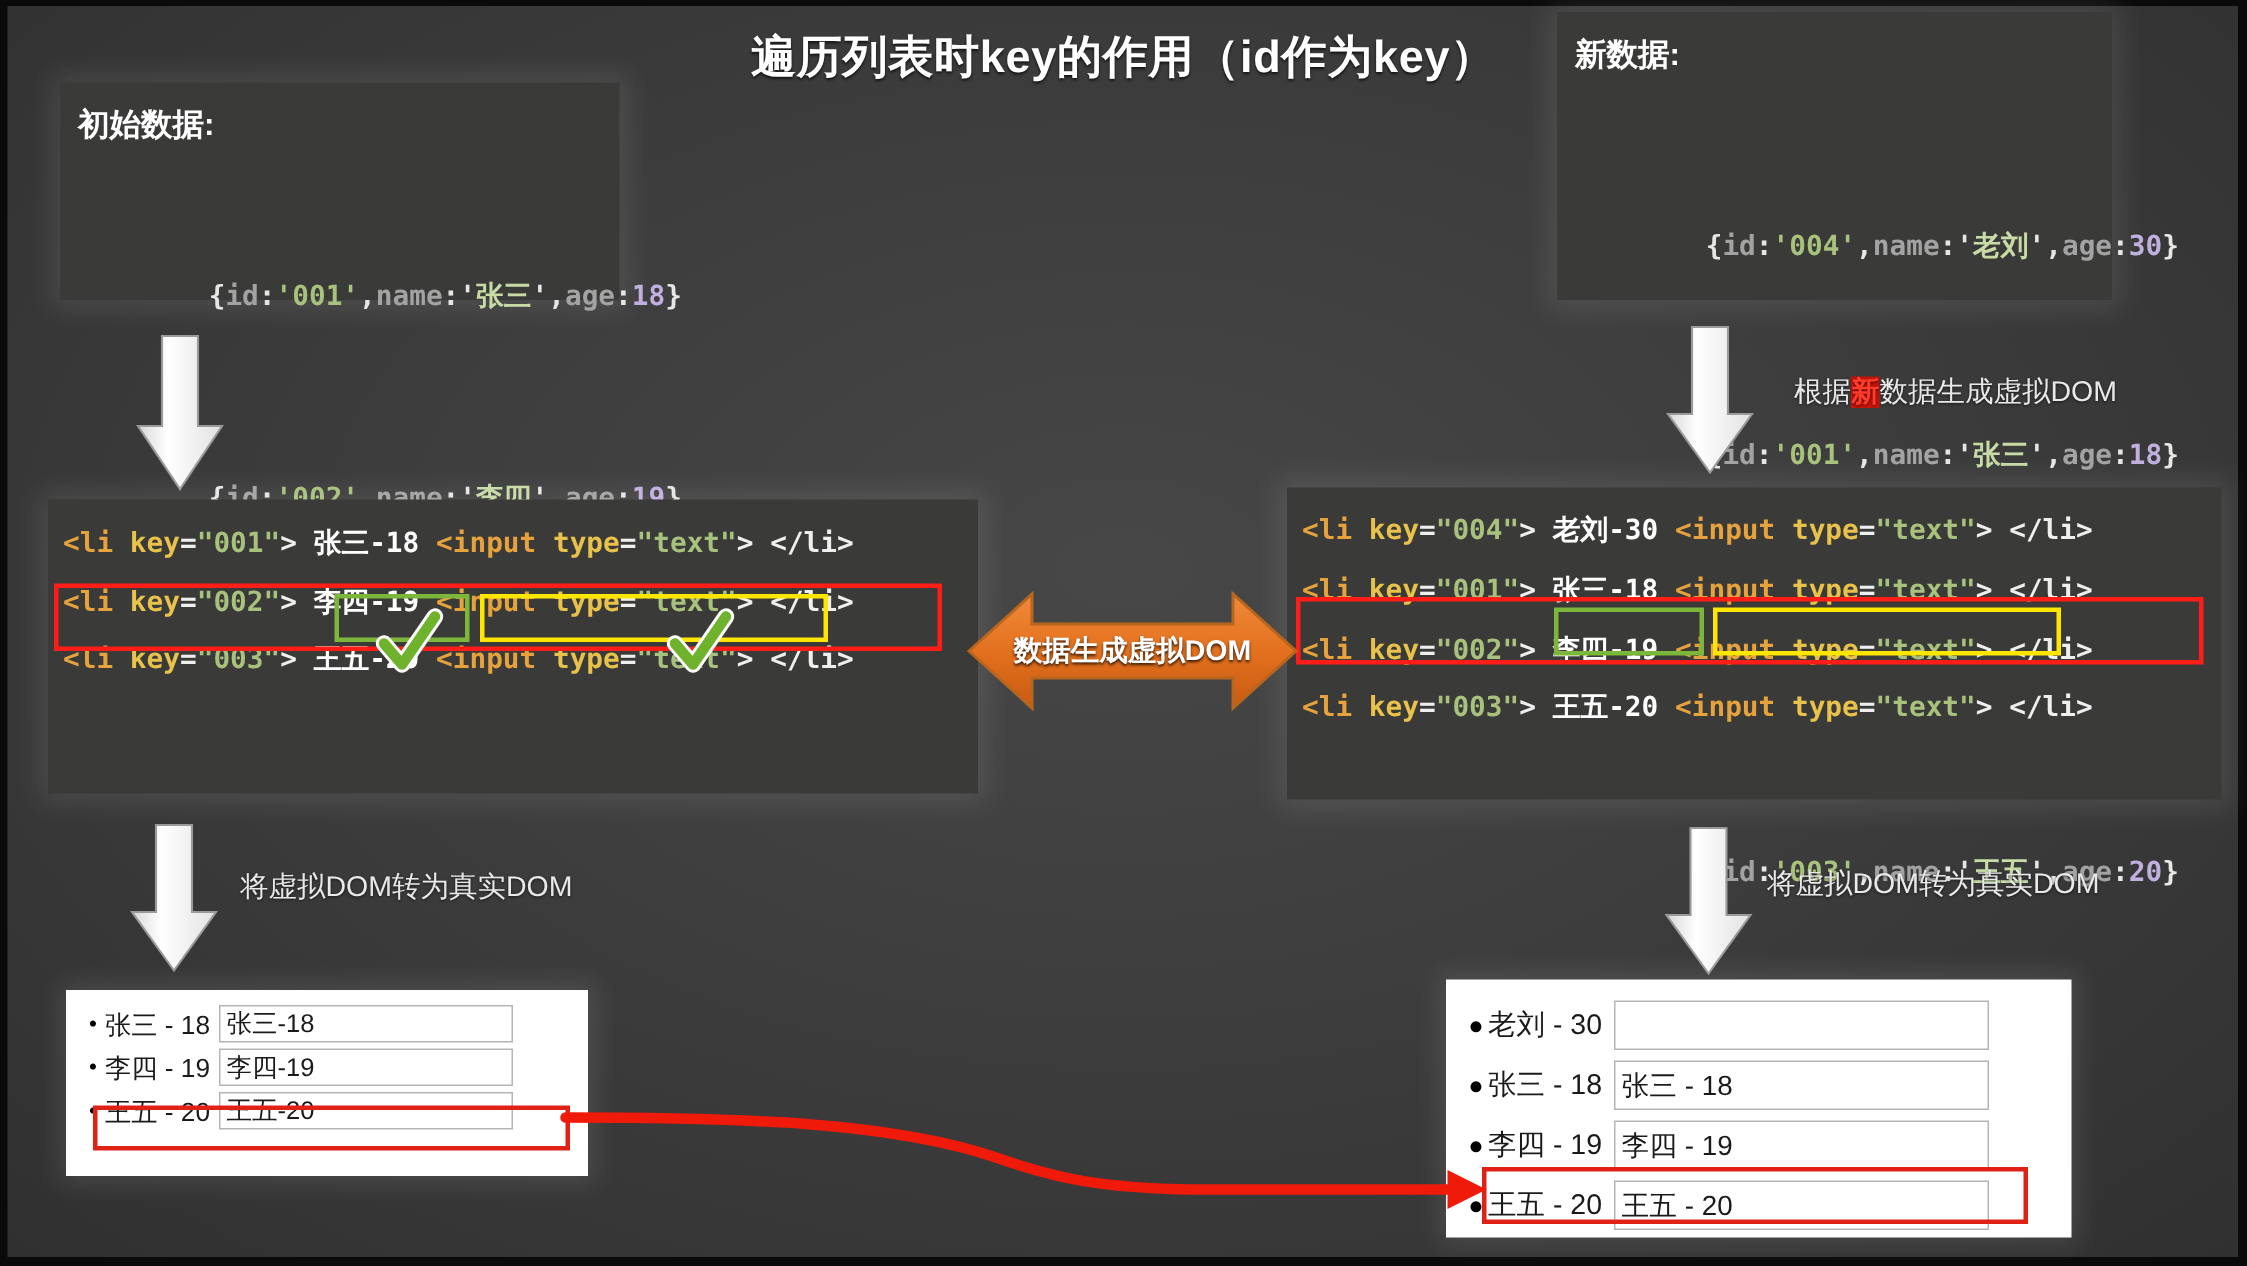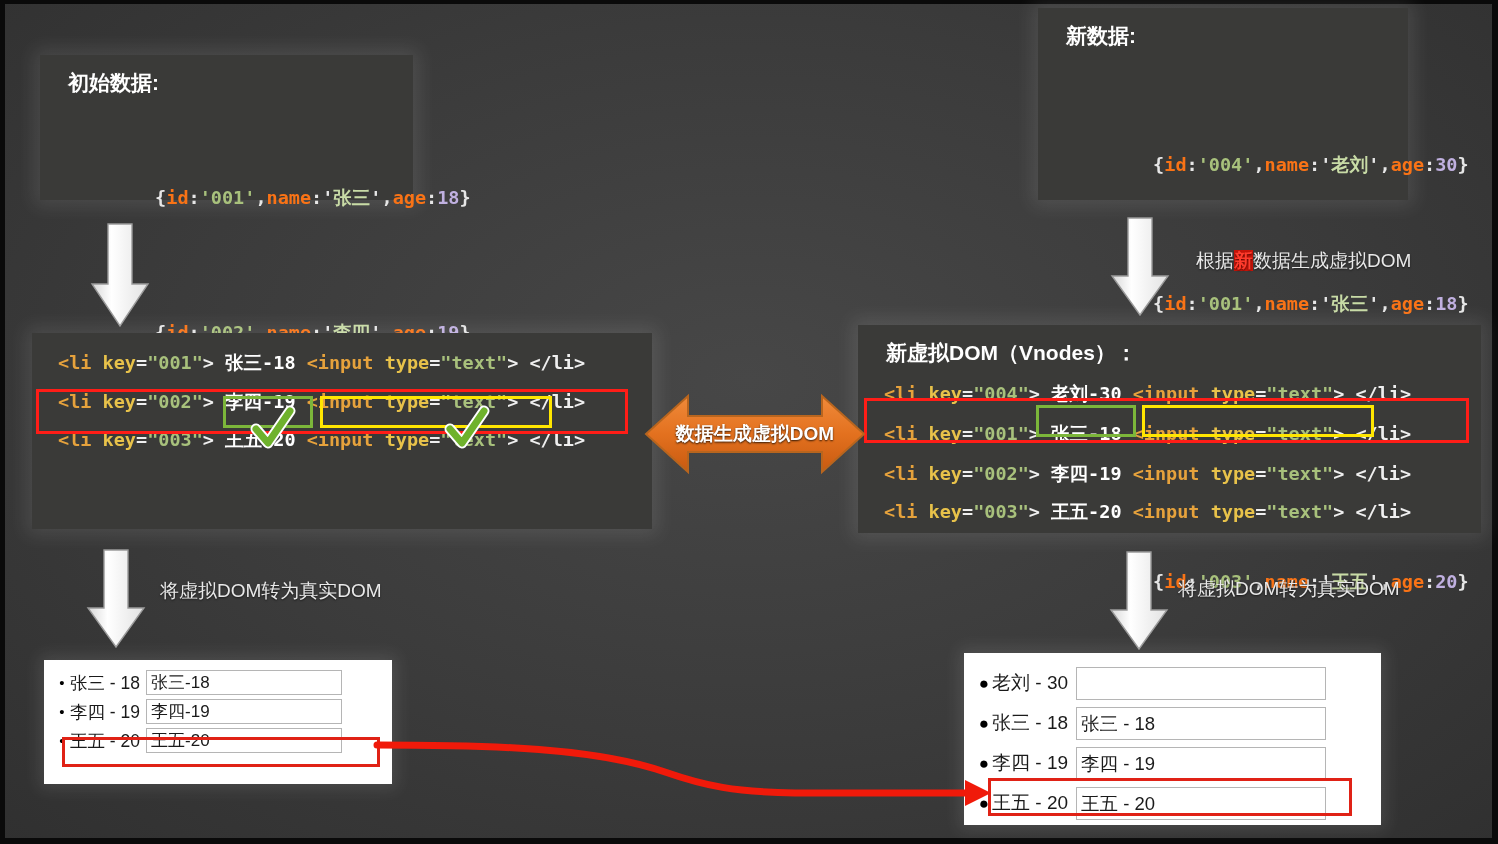--- a/index.html
+++ b/index.html
@@ -27,37 +27,37 @@
     font-size:30px;font-weight:bold;
     letter-spacing:.5px;
     text-shadow:0 1px 2px rgba(0,0,0,.7);
   }
 
   
   .panel{
     position:absolute;
     background:#3a3a38;
     box-shadow:0 0 18px 6px rgba(255,255,255,.10);
-    padding:10px 14px 12px 26px;
+    padding:10px 14px 12px 10px;
     box-sizing:border-box;
   }
   .panel .head{
     color:#ffffff;font-weight:bold;font-size:21px;
     margin:4px 0 8px 2px;
     font-family:"Liberation Sans","DejaVu Sans",sans-serif;
   }
   .code{
     font-family:"DejaVu Sans Mono","Liberation Mono",monospace;
     font-size:18.5px;
     font-weight:bold;
     line-height:1.45;
     white-space:pre;
     color:#e8e8e8;
   }
-  .k-prop{color:#f97316;}     
+  .k-prop{color:#a3a3a3;}     
   .k-str{color:#a8c17c;}      
   .k-cjk{color:#c8dba6;}      
   .k-num{color:#c0b0e0;}      
   .k-punc{color:#e6e6e6;}
 
   
   .v-tag{color:#e6a23c;}
   .v-attr{color:#e8c24a;margin-top:32px;}
   .v-val{color:#a8c17c;}
   .v-br{color:#efefef;}
@@ -152,20 +152,21 @@
 </head>
 <body>
 
 <div id="stage">
 
   <div class="edge top"></div>
   <div class="edge bot"></div>
   <div class="edge left"></div>
   <div class="edge right"></div>
 
+  <div id="title">遍历列表时key的作用（id作为key）</div>
 
   <div class="panel" id="panel-init-data">
     <div class="head">初始数据:</div>
     <div class="code">
       <div>
         <span class="k-punc">{</span><span class="k-prop">id</span><span class="k-punc">:</span><span class="k-str">'001'</span><span class="k-punc">,</span><span class="k-prop">name</span><span class="k-punc">:'</span><span class="k-cjk">张三</span><span class="k-punc">',</span><span class="k-prop">age</span><span class="k-punc">:</span><span class="k-num">18</span><span class="k-punc">}</span>
       </div>
       <div>
         <span class="k-punc">{</span><span class="k-prop">id</span><span class="k-punc">:</span><span class="k-str">'002'</span><span class="k-punc">,</span><span class="k-prop">name</span><span class="k-punc">:'</span><span class="k-cjk">李四</span><span class="k-punc">',</span><span class="k-prop">age</span><span class="k-punc">:</span><span class="k-num">19</span><span class="k-punc">}</span>
       </div>
@@ -232,21 +233,20 @@
   <svg class="check" style="left:250px;top:405px;" viewBox="0 0 46 46">
     <path d="M6 24 L18 38 L40 6" fill="none" stroke="#ffffff" stroke-width="11" stroke-linecap="round" stroke-linejoin="round"></path>
     <path d="M6 24 L18 38 L40 6" fill="none" stroke="#6fb22c" stroke-width="7" stroke-linecap="round" stroke-linejoin="round"></path>
   </svg>
   <svg class="check" style="left:444px;top:405px;" viewBox="0 0 46 46">
     <path d="M6 24 L18 38 L40 6" fill="none" stroke="#ffffff" stroke-width="11" stroke-linecap="round" stroke-linejoin="round"></path>
     <path d="M6 24 L18 38 L40 6" fill="none" stroke="#6fb22c" stroke-width="7" stroke-linecap="round" stroke-linejoin="round"></path>
   </svg>
 
   <div class="panel" id="panel-new-vnodes">
-    <div class="head">新虚拟DOM（Vnodes）：</div>
 
     <div class="vrow">
       <span class="code"><span class="v-tag">&lt;li</span> <span class="v-attr">key</span><span class="v-br">=</span><span class="v-val">"004"</span><span class="v-br">&gt;</span> <span class="v-txt">老刘-30</span> <span class="v-tag">&lt;input</span> <span class="v-attr">type</span><span class="v-br">=</span><span class="v-val">"text"</span><span class="v-br">&gt;</span> <span class="v-br">&lt;/li&gt;</span></span>
     </div>
     <div class="vrow" style="height:42px;">
       <span class="code"><span class="v-tag">&lt;li</span> <span class="v-attr">key</span><span class="v-br">=</span><span class="v-val">"001"</span><span class="v-br">&gt;</span> <span class="v-txt">张三-18</span> <span class="v-tag">&lt;input</span> <span class="v-attr">type</span><span class="v-br">=</span><span class="v-val">"text"</span><span class="v-br">&gt;</span> <span class="v-br">&lt;/li&gt;</span></span>
     </div>
     <div class="vrow">
       <span class="code"><span class="v-tag">&lt;li</span> <span class="v-attr">key</span><span class="v-br">=</span><span class="v-val">"002"</span><span class="v-br">&gt;</span> <span class="v-txt">李四-19</span> <span class="v-tag">&lt;input</span> <span class="v-attr">type</span><span class="v-br">=</span><span class="v-val">"text"</span><span class="v-br">&gt;</span> <span class="v-br">&lt;/li&gt;</span></span>
     </div>

